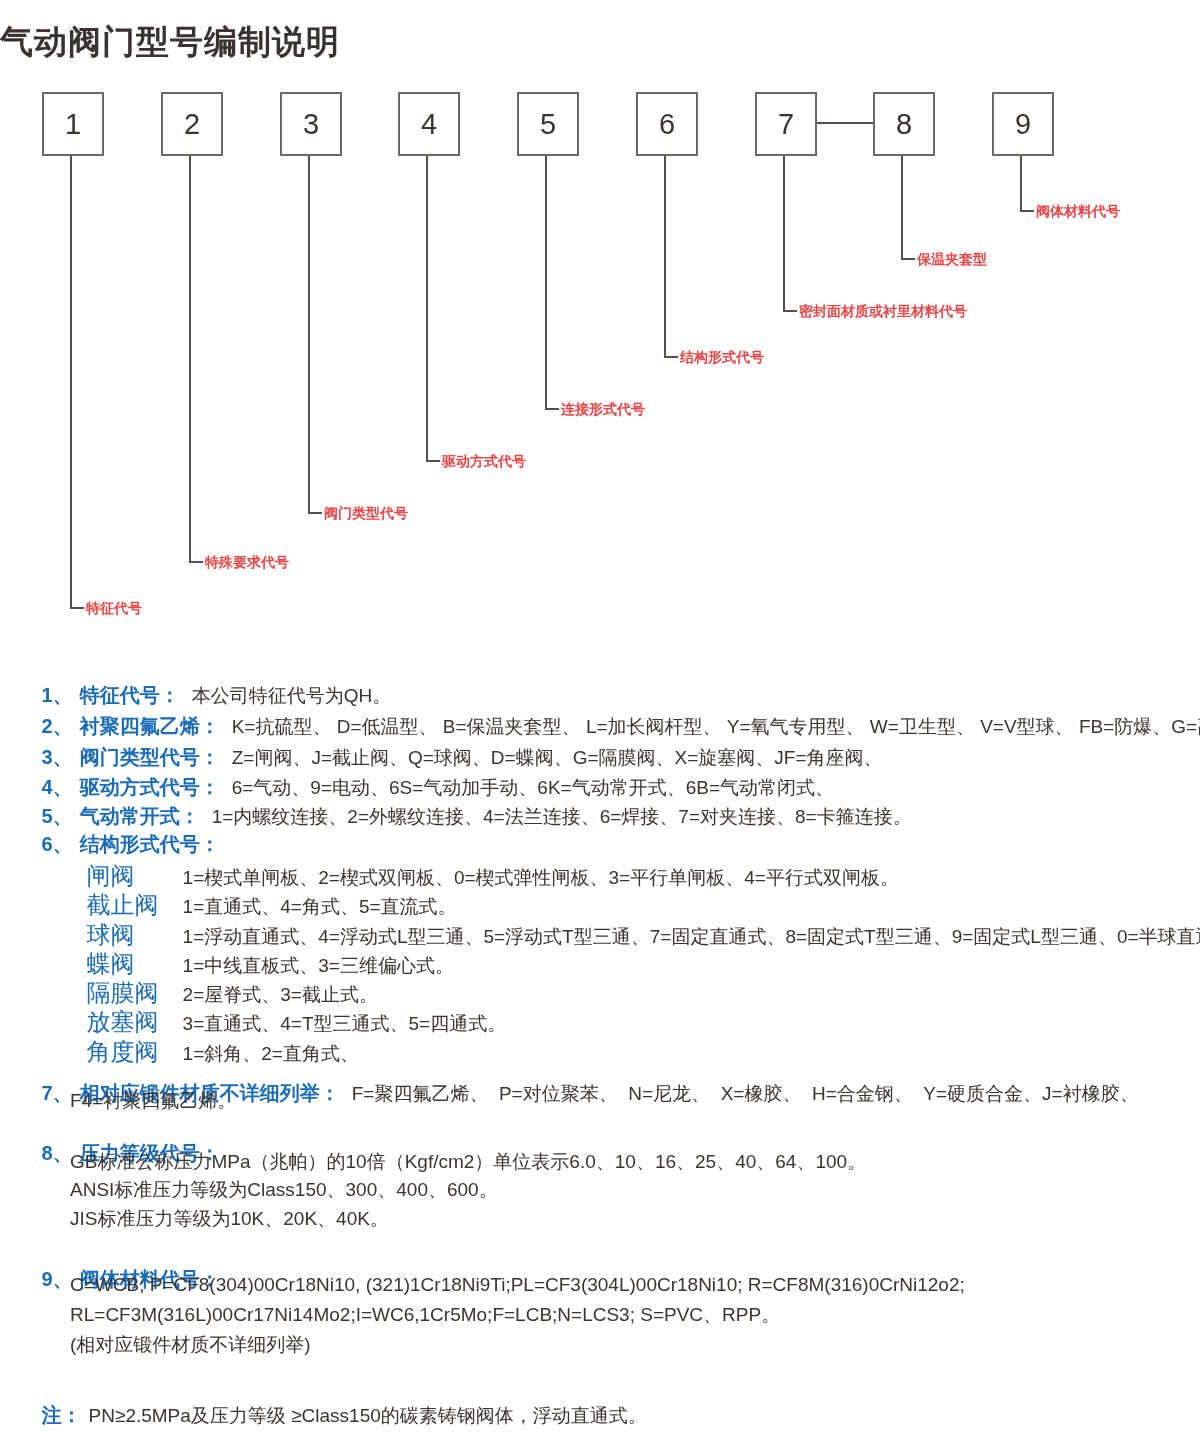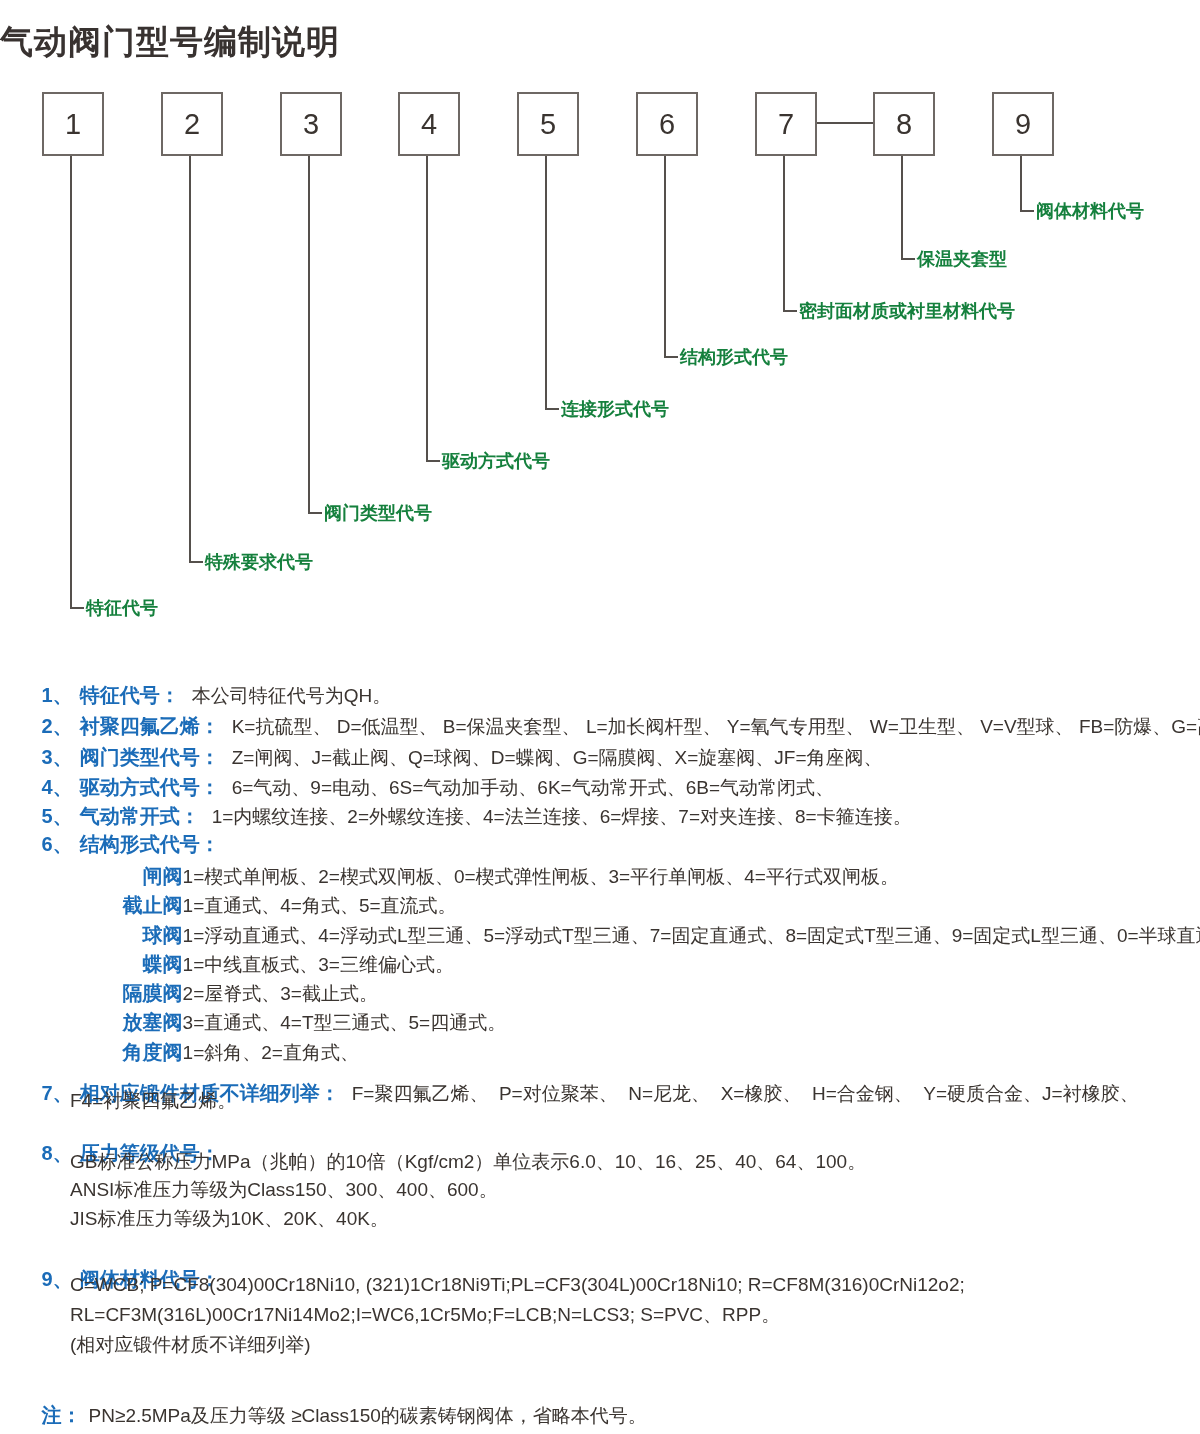--- a/index.html
+++ b/index.html
@@ -13,33 +13,33 @@
     font-size:33px;font-weight:bold;color:#383230;letter-spacing:1px;
   }
   .diagram{position:absolute;top:0;left:0;width:1200px;height:645px;}
   .diagram svg{position:absolute;top:0;left:0;}
   .numbox{
     position:absolute;top:92px;width:58px;height:60px;
     border:2px solid #6e6864;background:#ffffff;
     text-align:center;line-height:60px;font-size:29px;color:#3a3430;
   }
   .dlabel{
-    position:absolute;font-size:18px;font-weight:bold;color:#15803d;
+    position:absolute;font-size:14px;font-weight:bold;color:#ef4444;
     white-space:nowrap;line-height:24px;
   }
   .row{
     position:absolute;left:31px;white-space:pre;font-size:19px;
-    color:#3a3430;line-height:24px;text-align:right;
+    color:#3a3430;line-height:24px;
   }
   .row .no,.row .hd{color:#1b6cb8;font-weight:bold;font-size:20px;}
   .row .no{margin-right:7px;}
   .row .hd{margin-right:12px;}
   .sub{left:76px;}
   .sublabel{
-    display:inline-block;width:96px;color:#1b6cb8;font-weight:bold;font-size:20px;
+    display:inline-block;width:96px;color:#1b6cb8;font-weight:normal;font-size:24px;
   }
   .ind{left:70px;}
 </style>
 </head>
 <body>
 
 <div class="page-title">气动阀门型号编制说明</div>
 
 <div class="diagram">
   <svg width="1200" height="645" viewBox="0 0 1200 645">
@@ -132,14 +132,14 @@
 <div class="row ind" style="top:1207px">JIS标准压力等级为10K、20K、40K。</div>
 
 <div class="row" style="top:1243px">
   <span class="no">9、</span><span class="hd">阀体材料代号：</span>
 </div>
 <div class="row ind" style="top:1273px">C=WCB; P=CF8(304)00Cr18Ni10, (321)1Cr18Ni9Ti;PL=CF3(304L)00Cr18Ni10; R=CF8M(316)0CrNi12o2;</div>
 <div class="row ind" style="top:1303px">RL=CF3M(316L)00Cr17Ni14Mo2;I=WC6,1Cr5Mo;F=LCB;N=LCS3; S=PVC、RPP。</div>
 <div class="row ind" style="top:1333px">(相对应锻件材质不详细列举)</div>
 
 <div class="row" style="top:1379px">
-  <span class="no">注：</span><span class="tx">PN≥2.5MPa及压力等级 ≥Class150的碳素铸钢阀体，省略本代号。</span>
+  <span class="no">注：</span><span class="tx">PN≥2.5MPa及压力等级 ≥Class150的碳素铸钢阀体，浮动直通式。</span>
 </div>
 
 </body></html>

